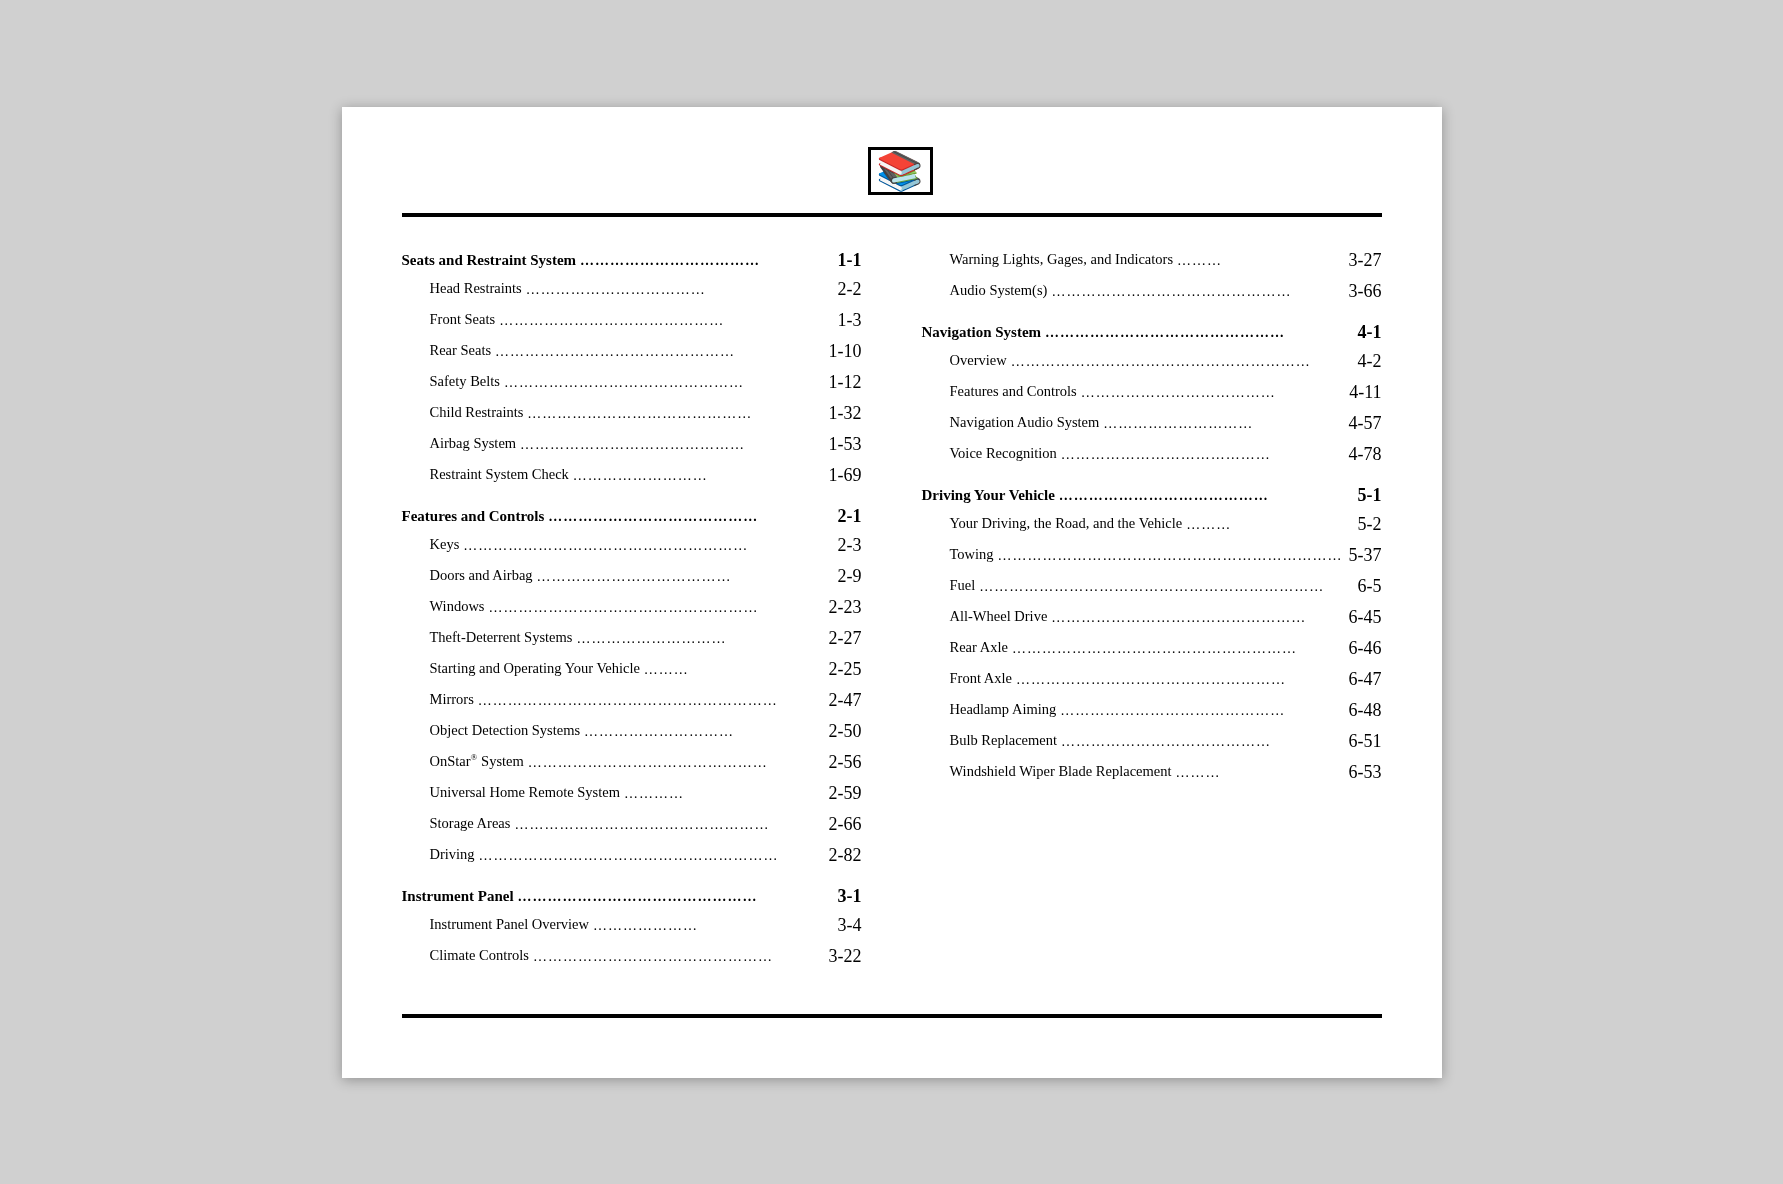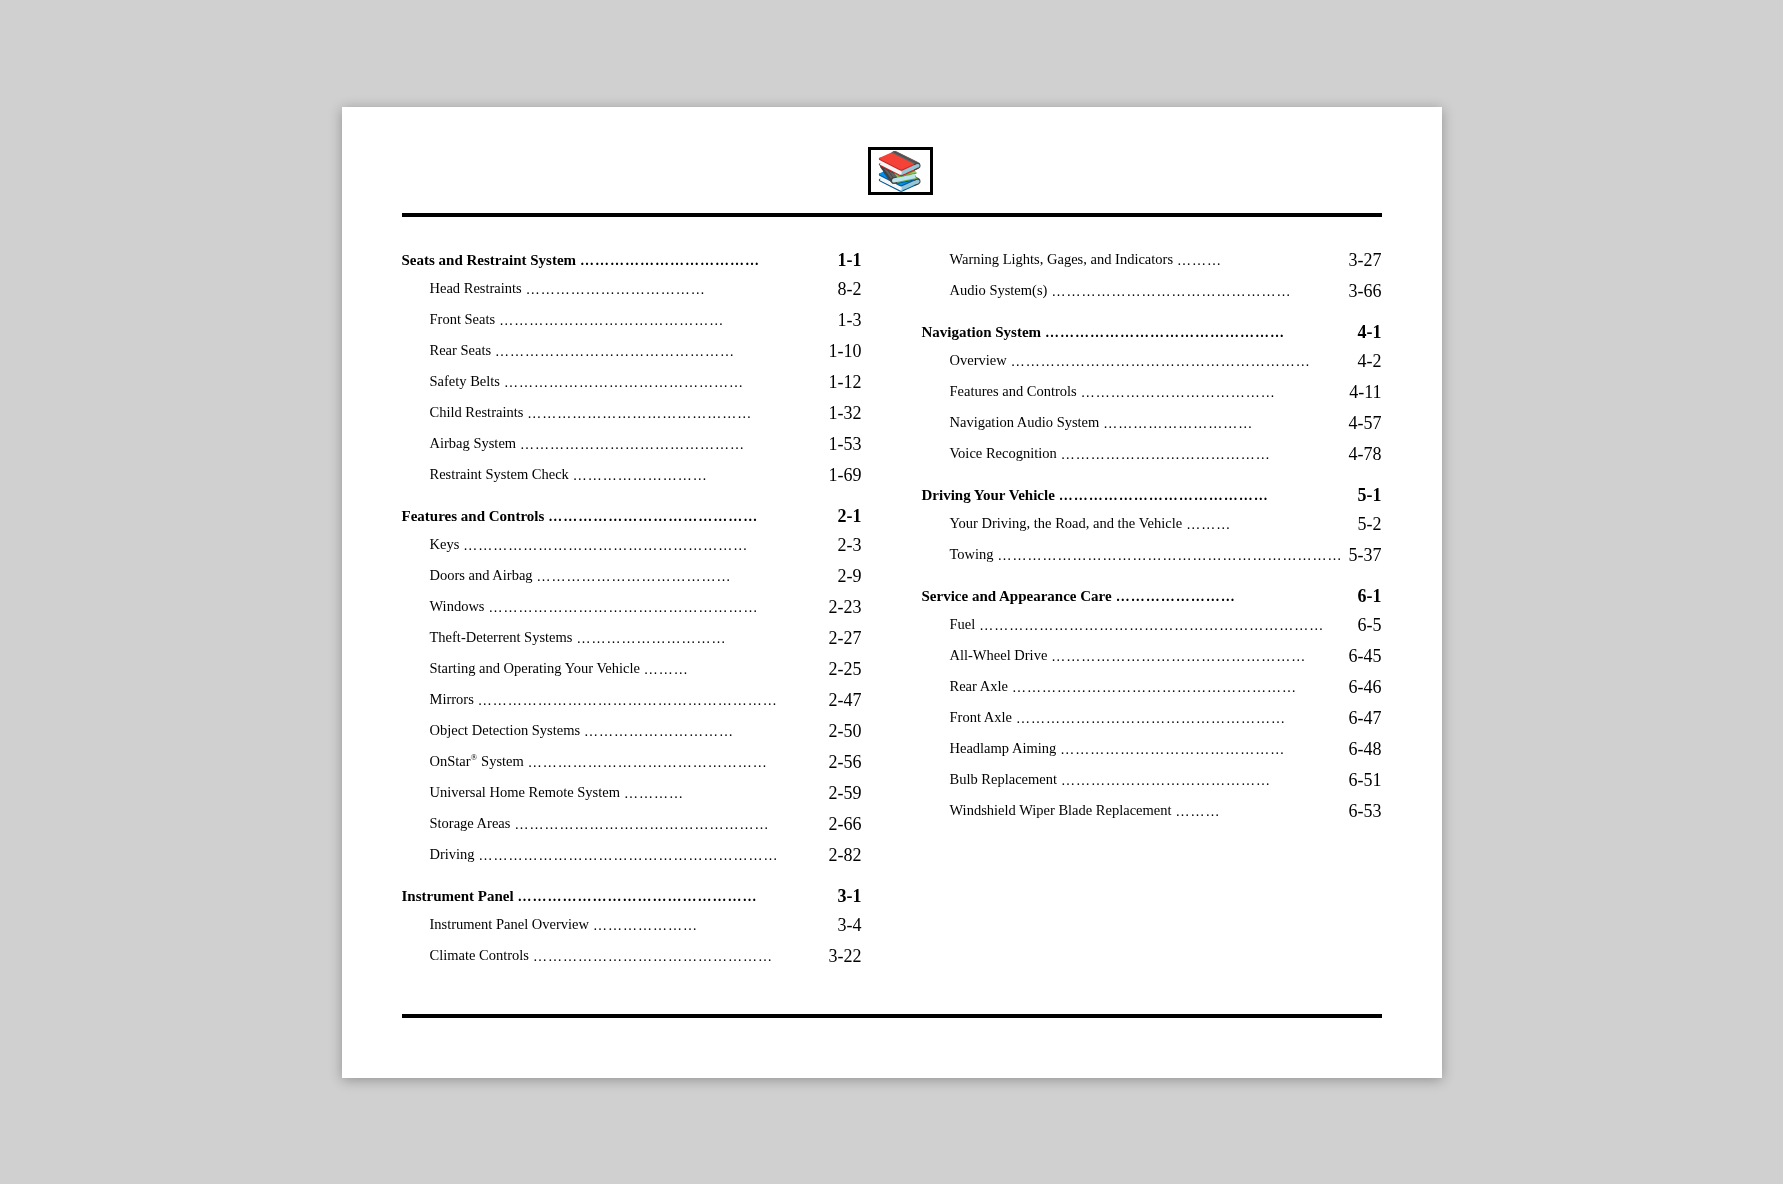--- a/index.html
+++ b/index.html
@@ -113,21 +113,21 @@
 
     <div class="toc-column" id="left-col">
         <div class="toc-entry main-entry">
           <span class="entry-title">Seats and Restraint System</span>
           <span class="entry-dots-text"> ……………………………… </span>
           <span class="entry-page">1-1</span>
         </div>
         <div class="toc-entry sub-entry">
           <span class="entry-title">Head Restraints</span>
           <span class="entry-dots-text"> ……………………………… </span>
-          <span class="entry-page">8-2</span>
+          <span class="entry-page">2-2</span>
         </div>
         <div class="toc-entry sub-entry">
           <span class="entry-title">Front Seats</span>
           <span class="entry-dots-text"> ……………………………………… </span>
           <span class="entry-page">1-3</span>
         </div>
         <div class="toc-entry sub-entry">
           <span class="entry-title">Rear Seats</span>
           <span class="entry-dots-text"> ………………………………………… </span>
           <span class="entry-page">1-10</span>
@@ -273,25 +273,20 @@
         <div class="toc-entry sub-entry">
           <span class="entry-title">Your Driving, the Road, and the Vehicle</span>
           <span class="entry-dots-text"> ……… </span>
           <span class="entry-page">5-2</span>
         </div>
         <div class="toc-entry sub-entry">
           <span class="entry-title">Towing</span>
           <span class="entry-dots-text"> …………………………………………………………… </span>
           <span class="entry-page">5-37</span>
         </div>
-        <div class="toc-entry main-entry">
-          <span class="entry-title">Service and Appearance Care</span>
-          <span class="entry-dots-text"> …………………… </span>
-          <span class="entry-page">6-1</span>
-        </div>
         <div class="toc-entry sub-entry">
           <span class="entry-title">Fuel</span>
           <span class="entry-dots-text"> …………………………………………………………… </span>
           <span class="entry-page">6-5</span>
         </div>
         <div class="toc-entry sub-entry">
           <span class="entry-title">All-Wheel Drive</span>
           <span class="entry-dots-text"> …………………………………………… </span>
           <span class="entry-page">6-45</span>
         </div>

